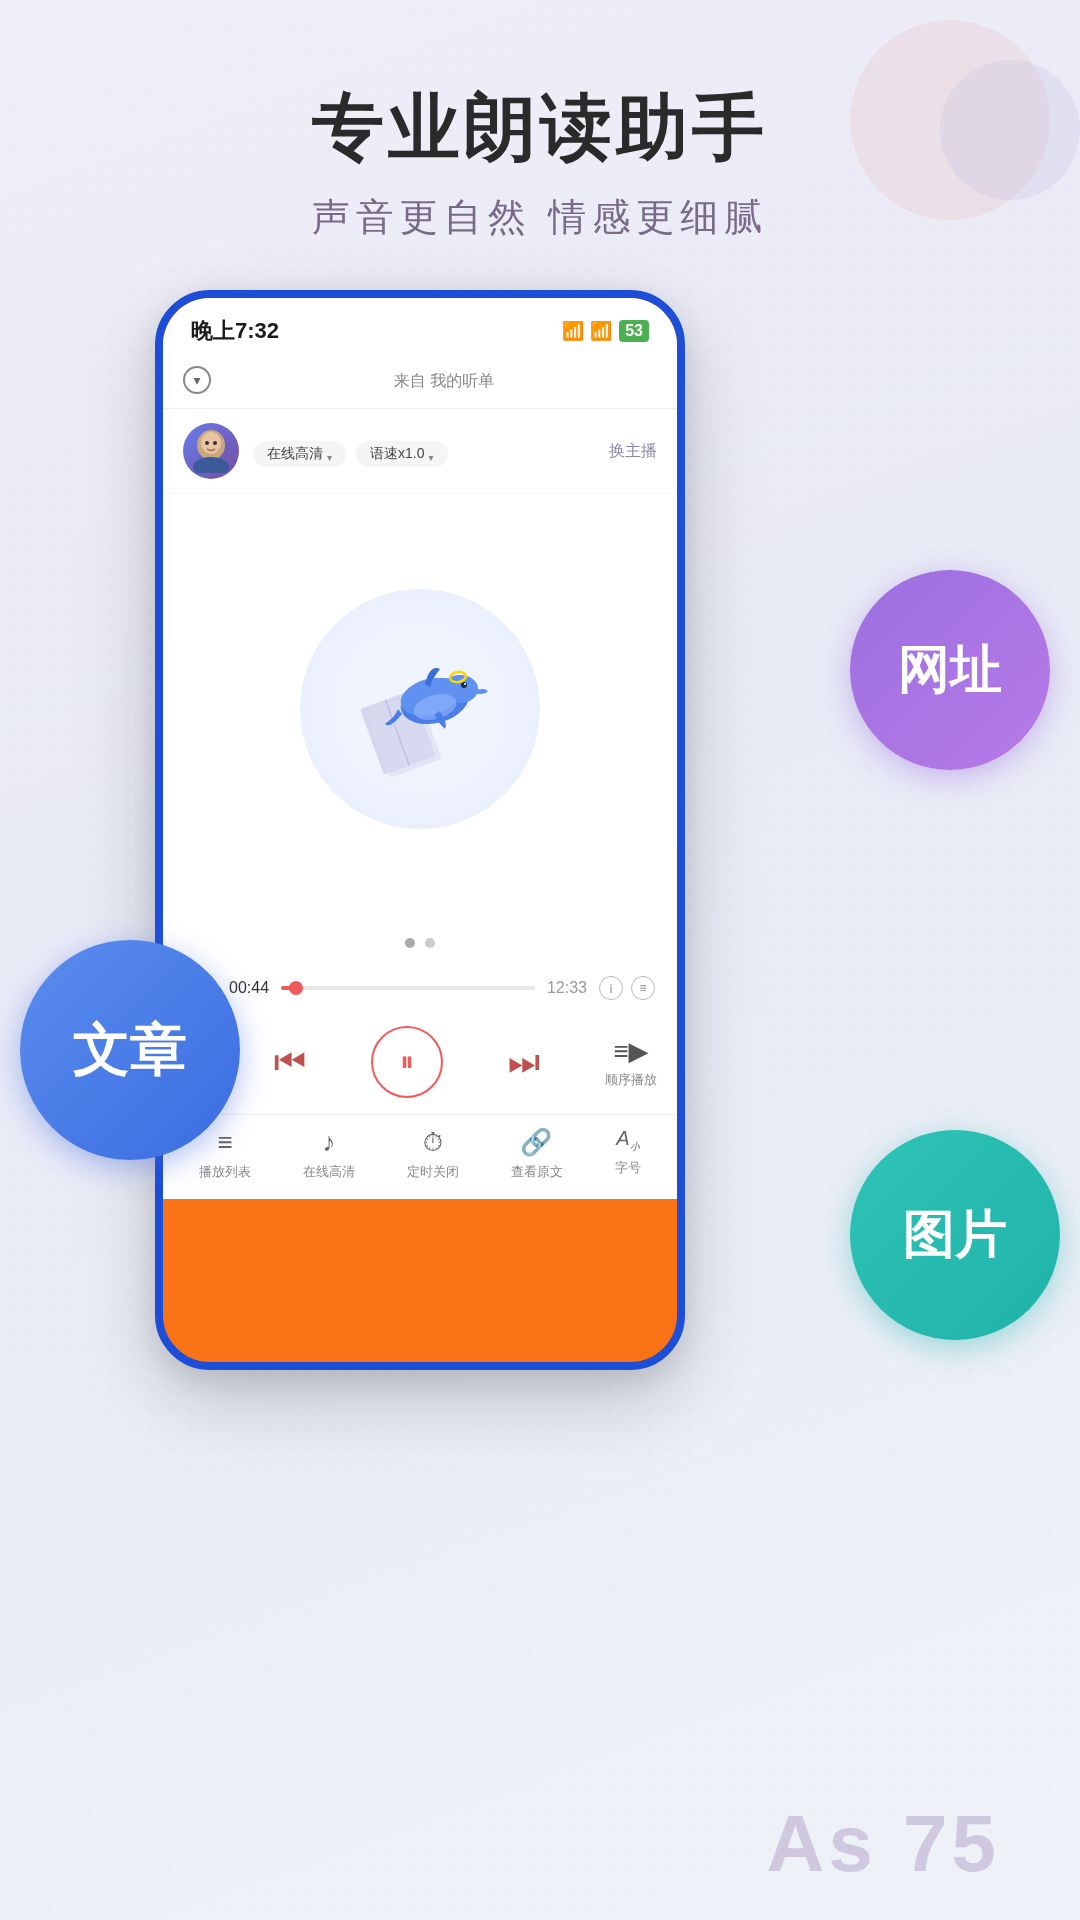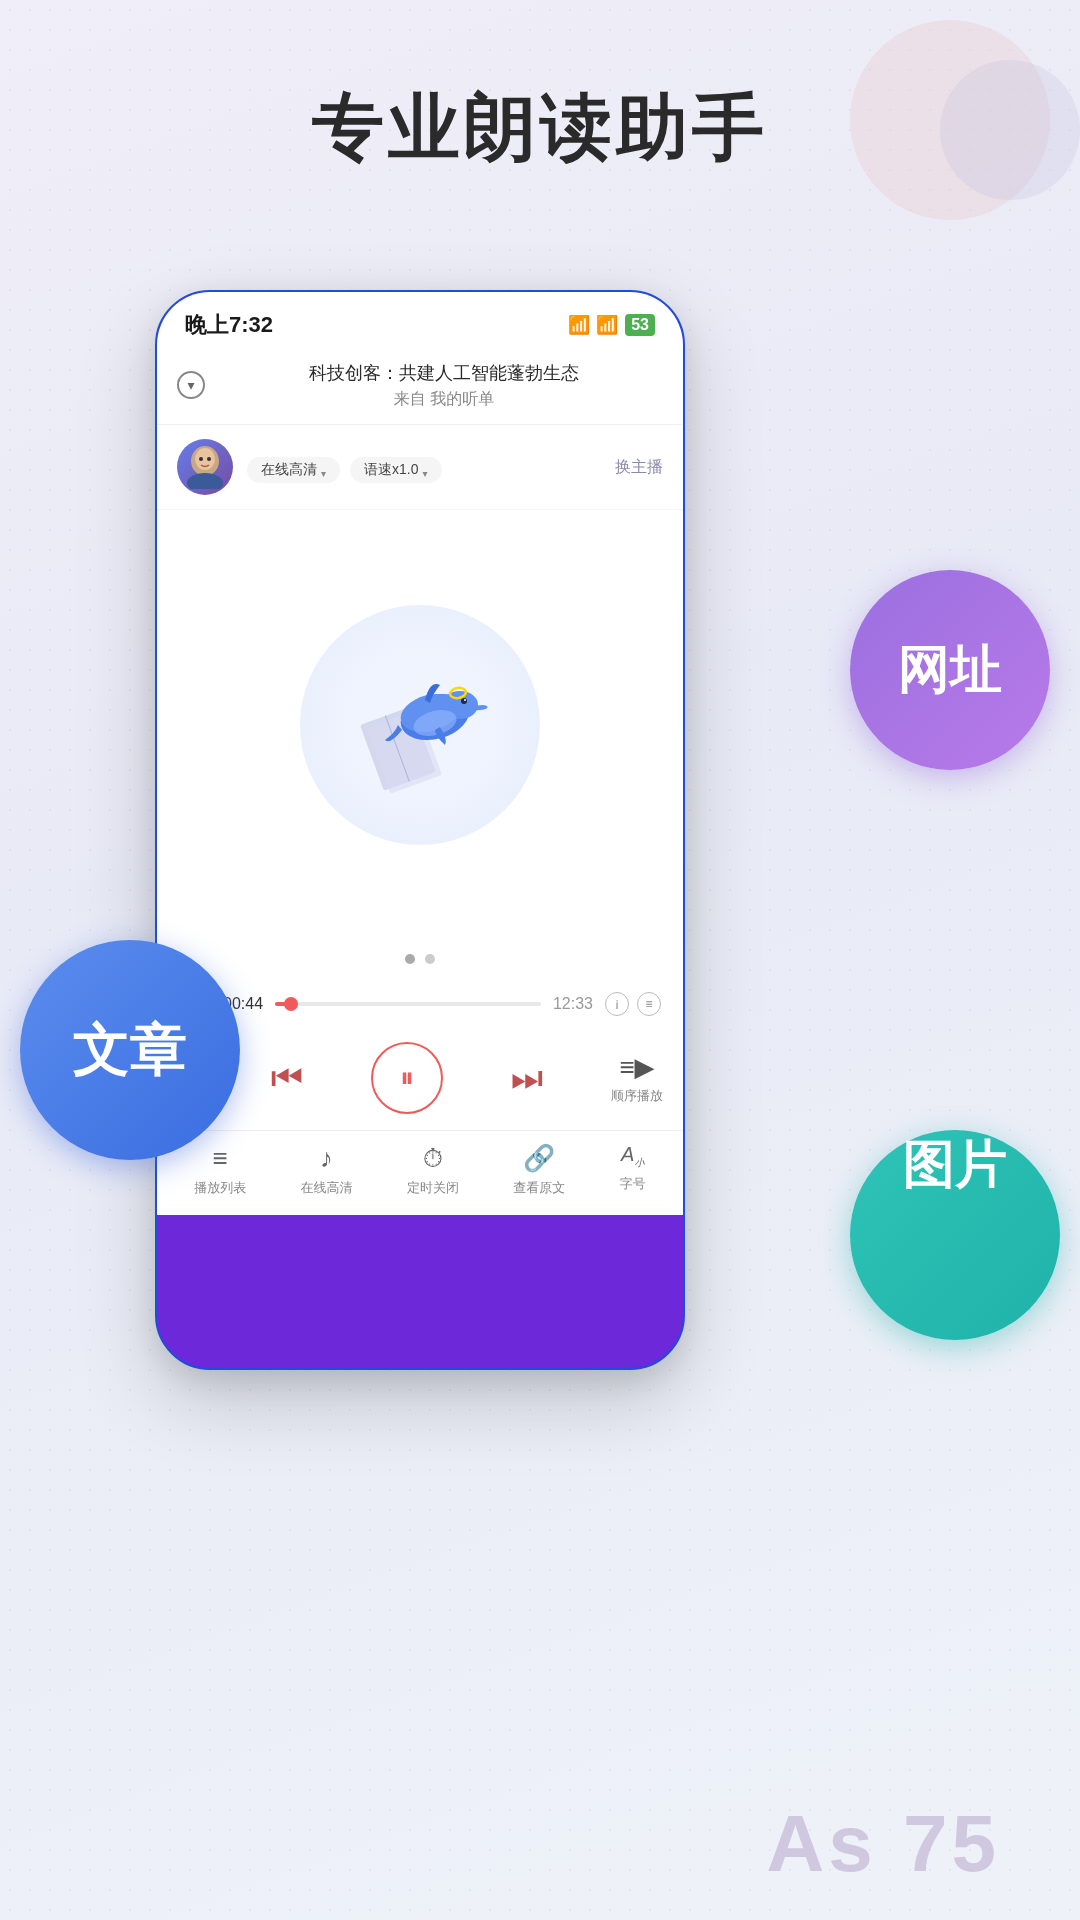--- a/index.html
+++ b/index.html
@@ -66,26 +66,26 @@
       position: absolute;
       top: 290px;
       left: 155px;
       width: 530px;
       height: 1080px;
       z-index: 5;
     }
     .phone-frame {
       width: 100%;
       height: 100%;
-      background: #6d28d9;
+      background: #f97316;
       border-radius: 55px;
       box-shadow: 0 30px 80px rgba(0,0,0,0.18), 0 10px 30px rgba(0,0,0,0.1);
       overflow: hidden;
       position: relative;
-      border: 2px solid #1d4ed8;
+      border: 8px solid #1d4ed8;
     }
 
     
     .status-bar {
       display: flex;
       justify-content: space-between;
       align-items: center;
       padding: 18px 28px 10px;
       background: #fff;
     }
@@ -358,21 +358,21 @@
       z-index: 20;
       box-shadow: 0 8px 30px rgba(60,100,220,0.4);
     }
     .badge-tupian {
       position: absolute;
       top: 1130px;
       right: 20px;
       width: 210px; height: 210px;
       border-radius: 50%;
       background: linear-gradient(135deg, #2ec4b6, #20b2aa);
-      display: flex; justify-content: center;
+      display: flex; align-items: center; justify-content: center;
       font-size: 52px; font-weight: 700; color: #fff;
       z-index: 20;
       box-shadow: 0 8px 30px rgba(30,180,170,0.4);
     }
 
     
     .bottom-area {
       position: absolute;
       bottom: 0; left: 0; right: 0;
       height: 200px;
@@ -394,39 +394,39 @@
   </style>
 </head>
 <body>
 
 <div class="bg-dots"></div>
 <div class="bg-deco bg-deco-1"></div>
 <div class="bg-deco bg-deco-2"></div>
 
 <div class="header-section">
   <div class="header-title">专业朗读助手</div>
+  <div class="header-subtitle">声音更自然 情感更细腻</div>
 </div>
 
 <div class="phone-wrapper">
   <div class="phone-frame">
 
     <div class="status-bar">
       <span class="status-time">晚上7:32</span>
       <div class="status-icons">
         <span class="signal-icon">📶</span>
         <span class="signal-icon">📶</span>
         <span class="battery-icon">53</span>
       </div>
     </div>
 
     <div class="title-bar">
       <div class="title-bar-top">
         <div class="chevron-down">▾</div>
         <div style="flex:1;text-align:center;">
-          <div class="title-text">科技创客：共建人工智能蓬勃生态</div>
           <div class="title-source">来自 我的听单</div>
         </div>
       </div>
     </div>
 
     <div class="voice-area">
       <div class="voice-avatar">
 
         <svg width="40" height="44" viewBox="0 0 40 44">
           <ellipse cx="20" cy="16" rx="14" ry="15" fill="#c8a882"></ellipse>

